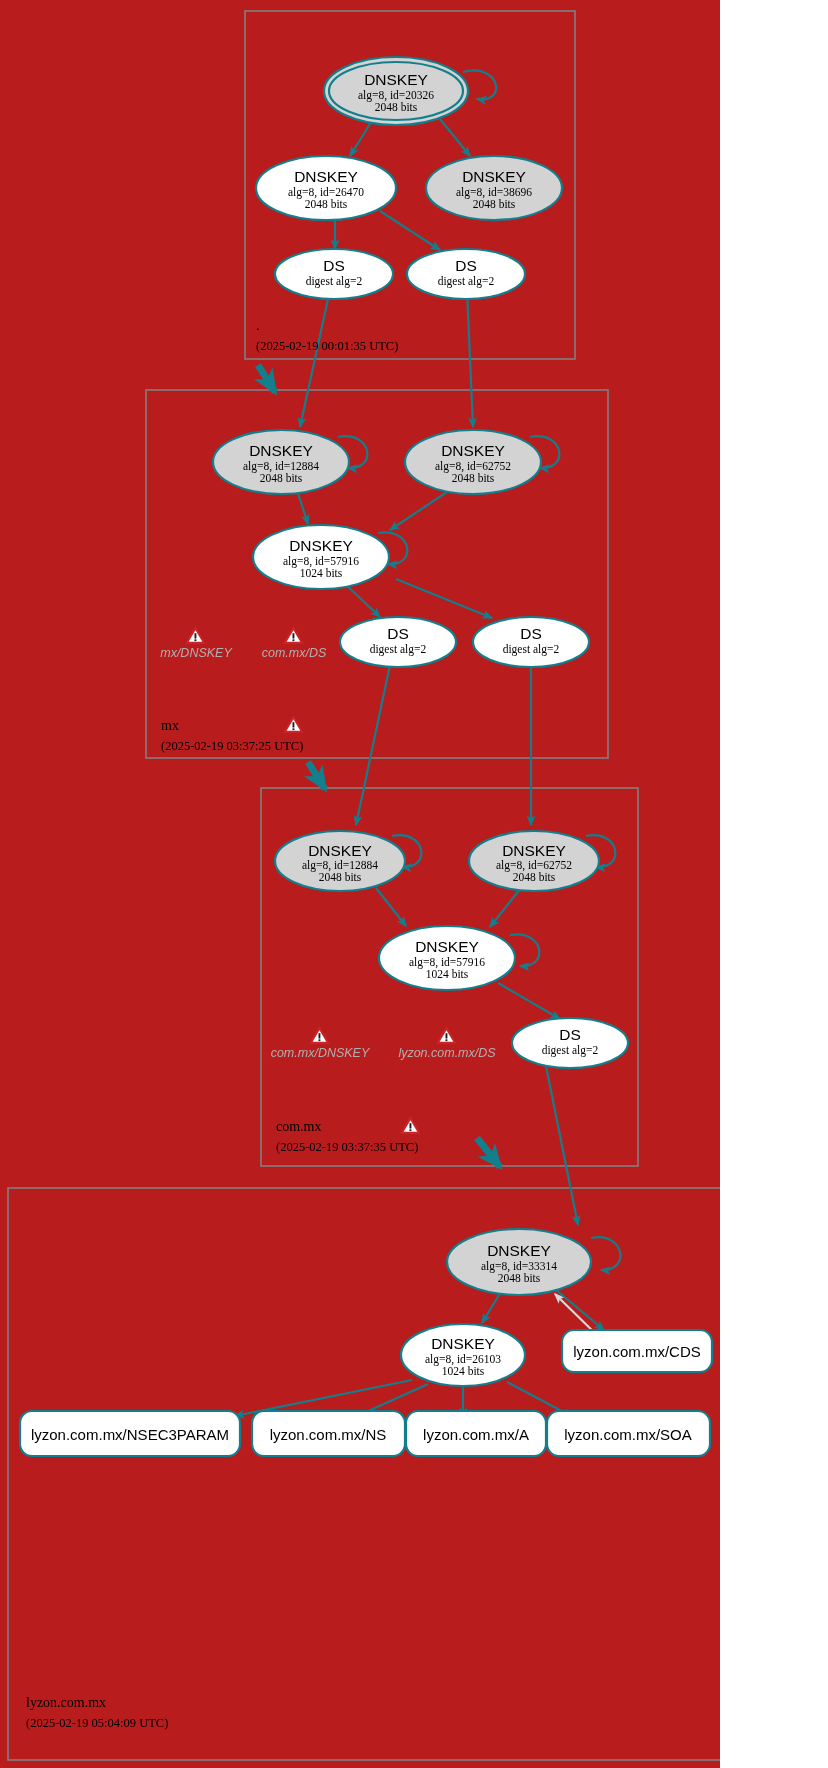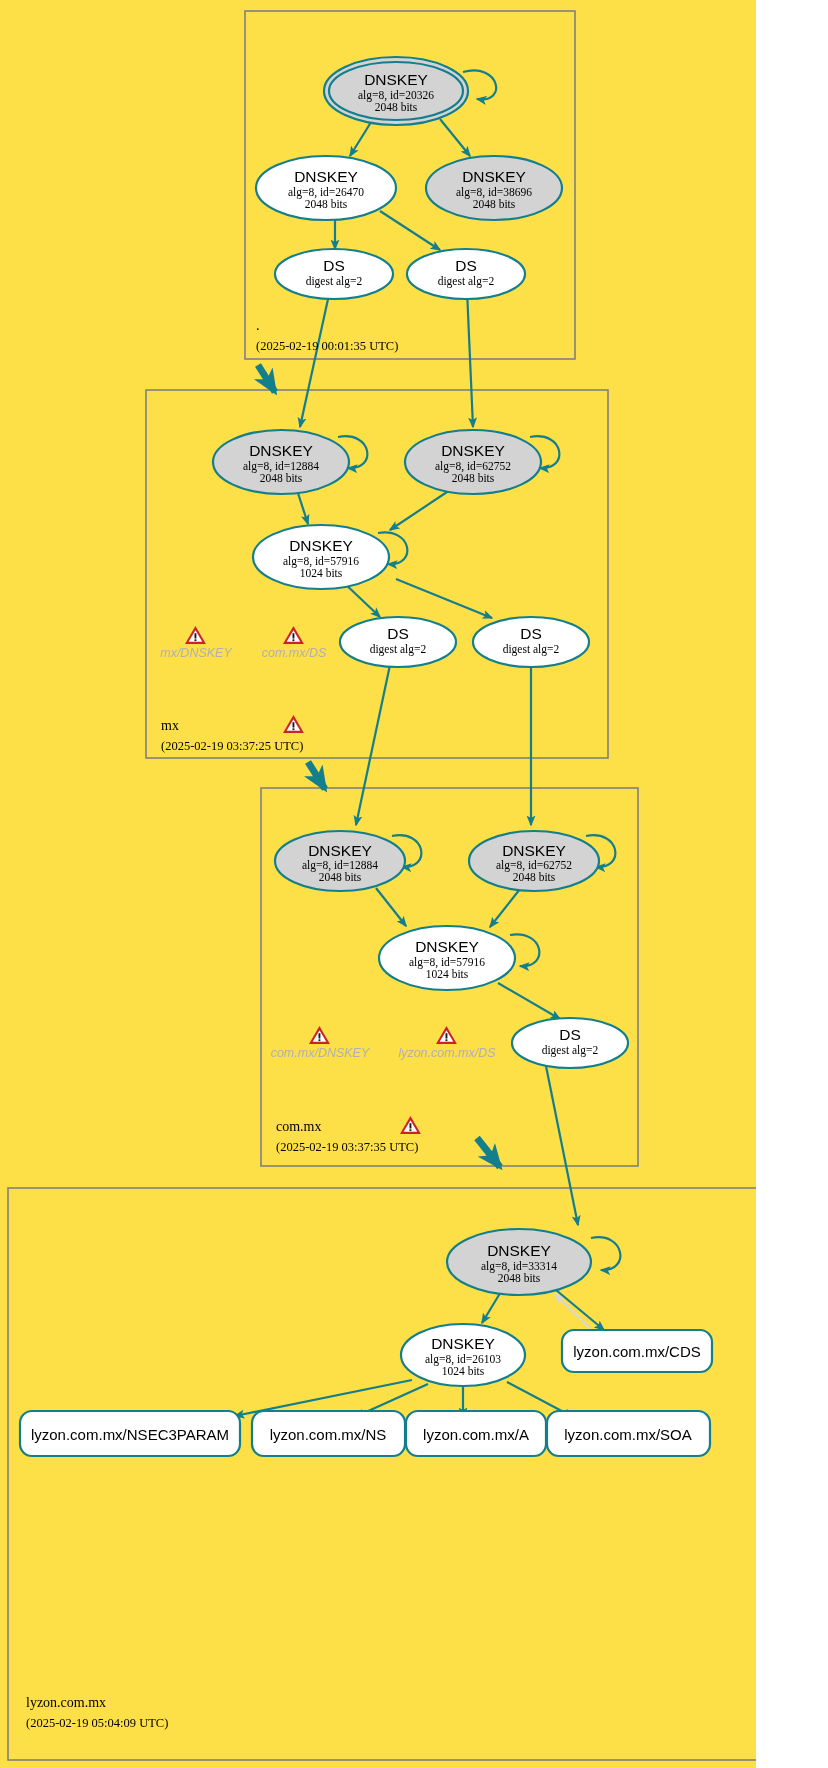--- a/index.html
+++ b/index.html
@@ -4,24 +4,23 @@
 <style>
   html, body {
     margin: 0;
     padding: 0;
     background: #ffffff;
   }
   #canvas {
     position: relative;
     width: 720px;
     height: 1768px;
-    background: #fde047;
+    background: #b91c1c;
     font-family: "Liberation Sans", sans-serif;
     overflow: hidden;
-    padding-left: 36px;
   }
   svg.layer {
     position: absolute;
     top: 0;
     left: 0;
     width: 828px;
     height: 1768px;
   }
   .zone-rect {
     fill: none;

